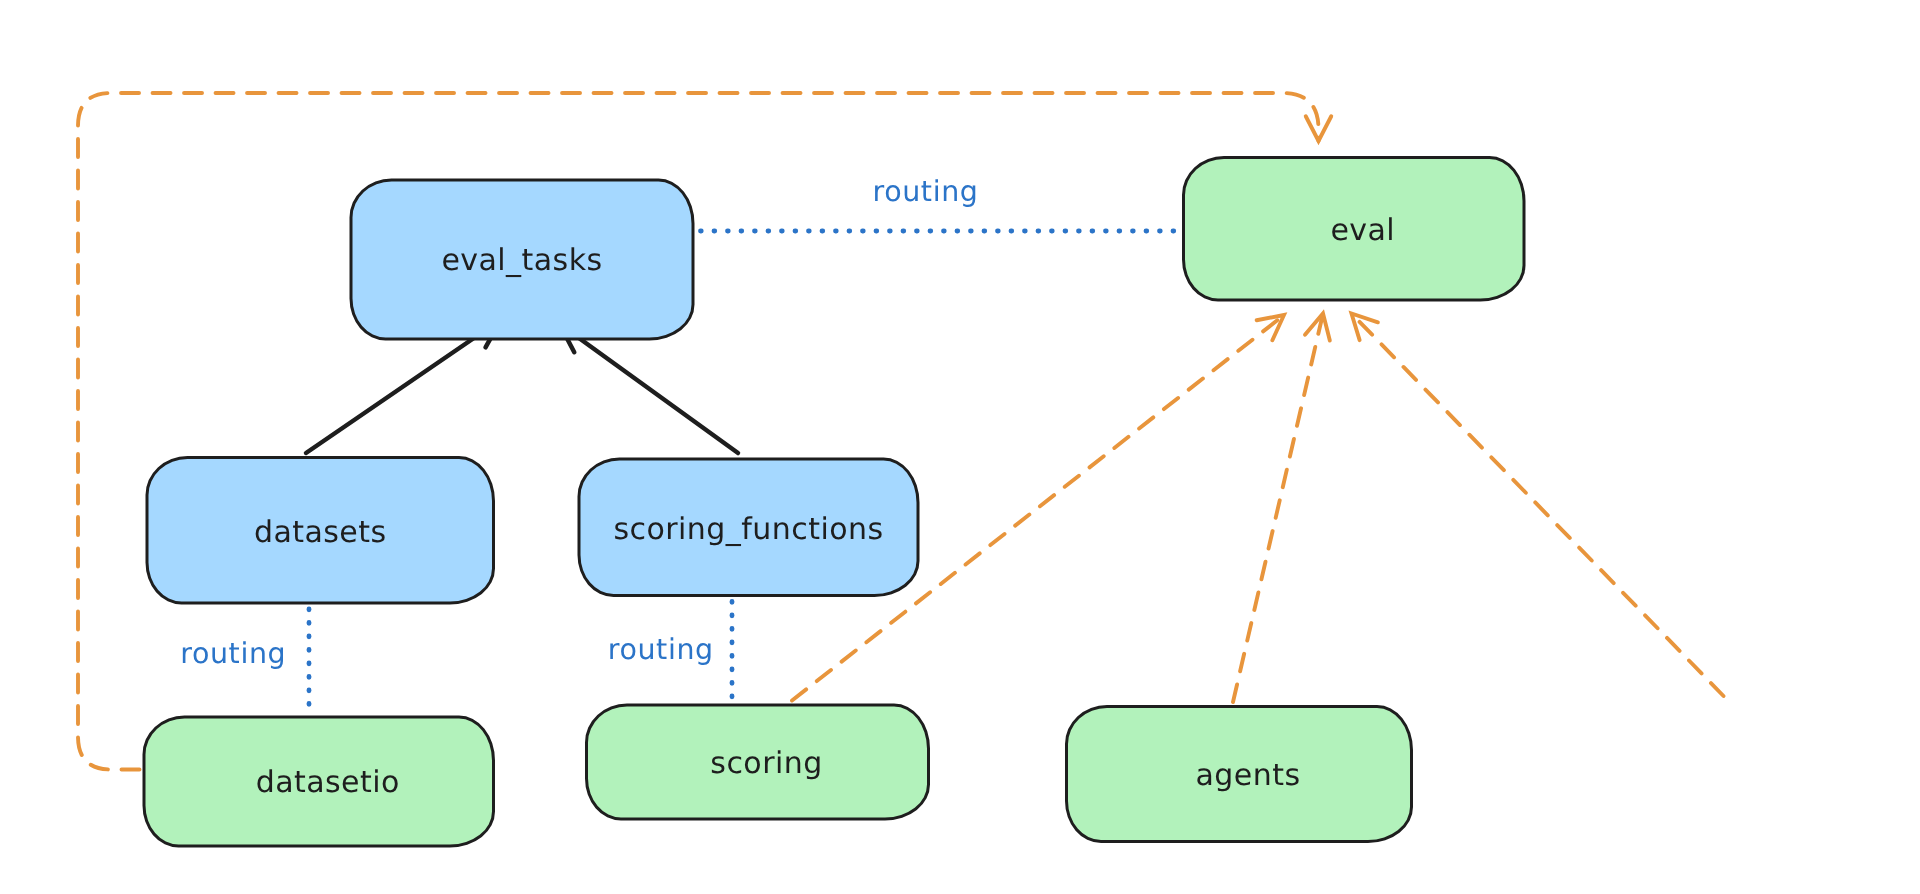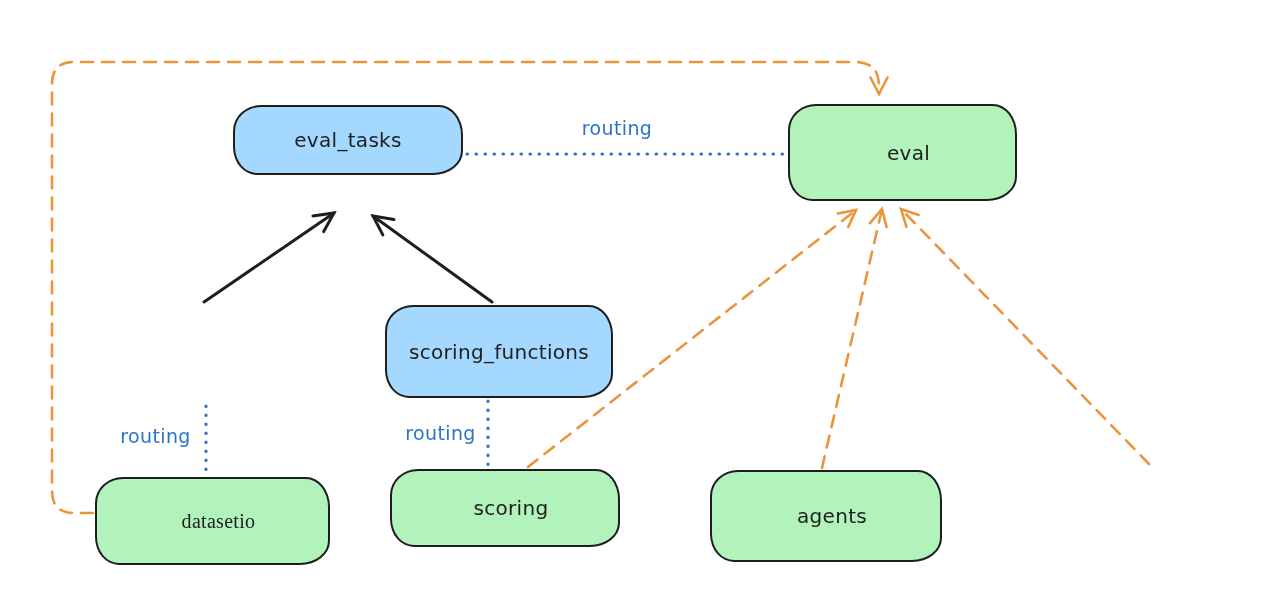--- a/index.html
+++ b/index.html
@@ -94,34 +94,37 @@
     <path class="edge-dotted-blue" d="M 467 154 L 784 154"></path>
     <path class="edge-dotted-blue" d="M 206 406 L 206 473"></path>
     <path class="edge-dotted-blue" d="M 488 401 L 488 466"></path>
 
     <path class="edge-dashed-orange" d="M 93 513 L 74 513 Q 52 513 52 491 L 52 84 Q 52 62 74 62 L 855 62 Q 879 62 879 86 L 879 94" marker-end="url(#ah-orange)"></path>
     <path class="edge-dashed-orange" d="M 528 467 L 856 210" marker-end="url(#ah-orange)"></path>
     <path class="edge-dashed-orange" d="M 822 468 L 882 209" marker-end="url(#ah-orange)"></path>
     <path class="edge-dashed-orange" d="M 1149 464 L 901 209" marker-end="url(#ah-orange)"></path>
   </svg>
 
-  <div class="node blue" style="left:233px; top:105px; width:230px; height:70px;">
+  <div class="node blue" style="left:233px; top:119px; width:230px; height:108px;">
     <span>eval_tasks</span>
   </div>
 
   <div class="node green" style="left:788px; top:104px; width:229px; height:97px;">
     <span>eval</span>
   </div>
 
+  <div class="node blue" style="left:97px; top:304px; width:233px; height:99px;">
+    <span>datasets</span>
+  </div>
 
   <div class="node blue" style="left:385px; top:305px; width:228px; height:93px;text-align:center;">
     <span>scoring_functions</span>
   </div>
 
-  <div class="node green" style="left:95px; top:477px; width:235px; height:88px;font-family:Liberation Serif, serif;">
+  <div class="node green" style="left:95px; top:477px; width:235px; height:88px;">
     <span>datasetio</span>
   </div>
 
   <div class="node green" style="left:390px; top:469px; width:230px; height:78px;">
     <span>scoring</span>
   </div>
 
   <div class="node green" style="left:710px; top:470px; width:232px; height:92px;">
     <span>agents</span>
   </div>

